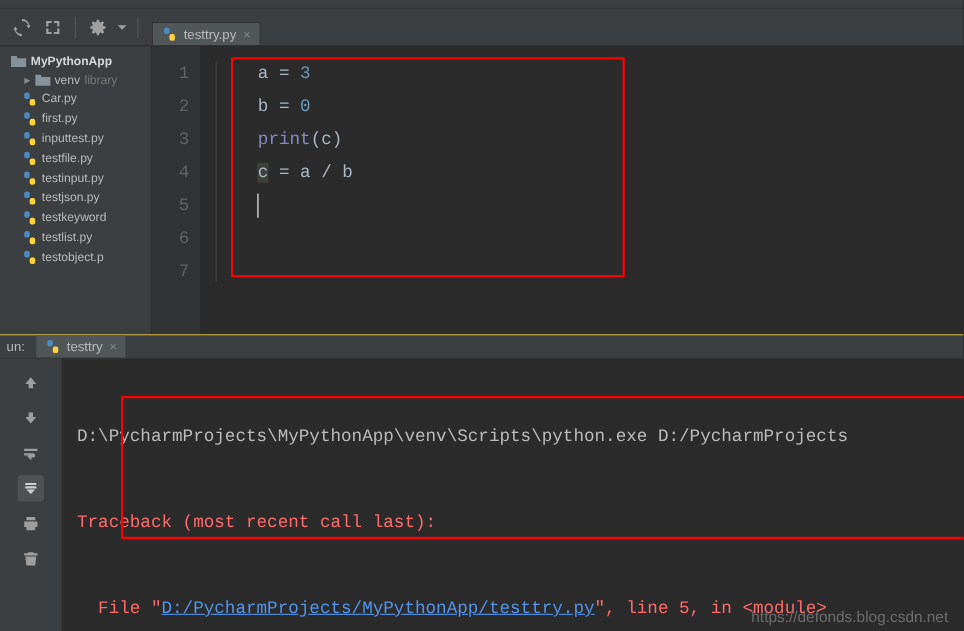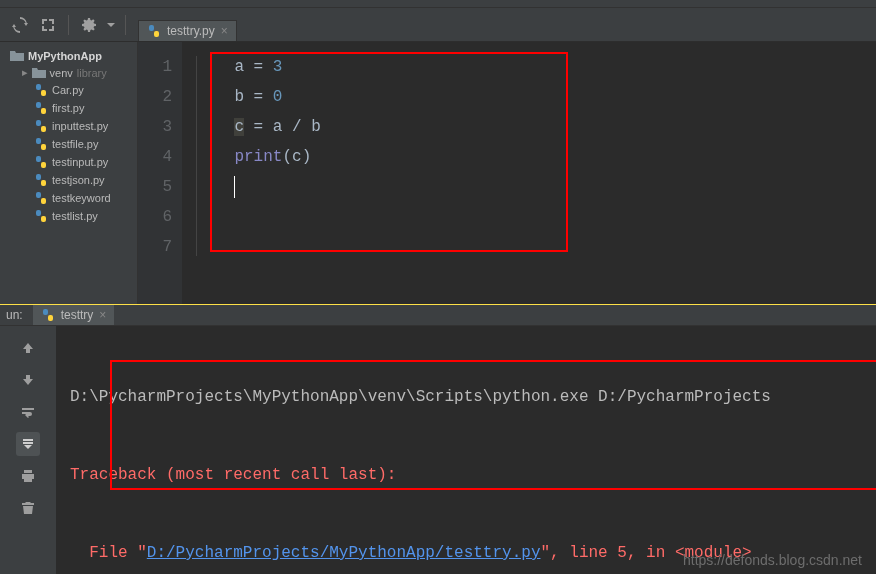--- a/index.html
+++ b/index.html
@@ -86,21 +86,21 @@
     display: flex;
     align-items: center;
     gap: 4px;
     white-space: nowrap;
     color: #bababa;
     font-size: 11px;
     cursor: pointer;
   }
   .tree-item.bold { font-weight: bold; color: #d6d6d6; }
   .tree-item.indent1 { padding-left: 22px; }
-  .tree-item.indent2 { padding-left: 34px; }
+  .tree-item.indent2 { padding-left: 20px; }
   .pyfile-icon {
     width: 14px; height: 14px;
     display: inline-block;
   }
   .editor {
     flex: 1;
     background: #2b2b2b;
     display: flex;
     font-family: 'Consolas', 'Courier New', monospace;
     font-size: 16px;
@@ -370,37 +370,46 @@
       </div>
     <div class="tree-item indent2">
         <span class="pyfile-icon">
           <svg width="14" height="14" viewBox="0 0 14 14">
             <rect x="2" y="1" width="5" height="6" rx="2" fill="#4b8bbe"></rect>
             <rect x="7" y="7" width="5" height="6" rx="2" fill="#ffd43b"></rect>
           </svg>
         </span>
         <span>testlist.py</span>
       </div>
+    <div class="tree-item indent2">
+        <span class="pyfile-icon">
+          <svg width="14" height="14" viewBox="0 0 14 14">
+            <rect x="2" y="1" width="5" height="6" rx="2" fill="#4b8bbe"></rect>
+            <rect x="7" y="7" width="5" height="6" rx="2" fill="#ffd43b"></rect>
+          </svg>
+        </span>
+        <span>testobject.p</span>
+      </div>
   </div>
 
   <div class="editor">
     <div class="gutter">
       <div>1</div>
       <div>2</div>
       <div>3</div>
       <div>4</div>
       <div>5</div>
       <div>6</div>
       <div>7</div>
     </div>
     <div class="code-area">
       <div class="code-line">&nbsp;&nbsp;&nbsp;&nbsp;<span class="c-var">a</span><span class="c-op"> = </span><span class="c-num">3</span></div>
       <div class="code-line">&nbsp;&nbsp;&nbsp;&nbsp;<span class="c-var">b</span><span class="c-op"> = </span><span class="c-num">0</span></div>
+      <div class="code-line">&nbsp;&nbsp;&nbsp;&nbsp;<span class="c-func">print</span><span class="c-paren">(</span><span class="c-var">c</span><span class="c-paren">)</span></div>
       <div class="code-line">&nbsp;&nbsp;&nbsp;&nbsp;<span class="c-var-hl">c</span><span class="c-op"> = </span><span class="c-var">a / b</span></div>
-      <div class="code-line">&nbsp;&nbsp;&nbsp;&nbsp;<span class="c-func">print</span><span class="c-paren">(</span><span class="c-var">c</span><span class="c-paren">)</span></div>
       <div class="code-line">&nbsp;&nbsp;&nbsp;&nbsp;<span class="caret"></span></div>
     </div>
   </div>
 </div>
 
 <div class="indent-guide"></div>
 <div class="code-highlight-box"></div>
 
 <div class="run-panel">
   <div class="run-header">

